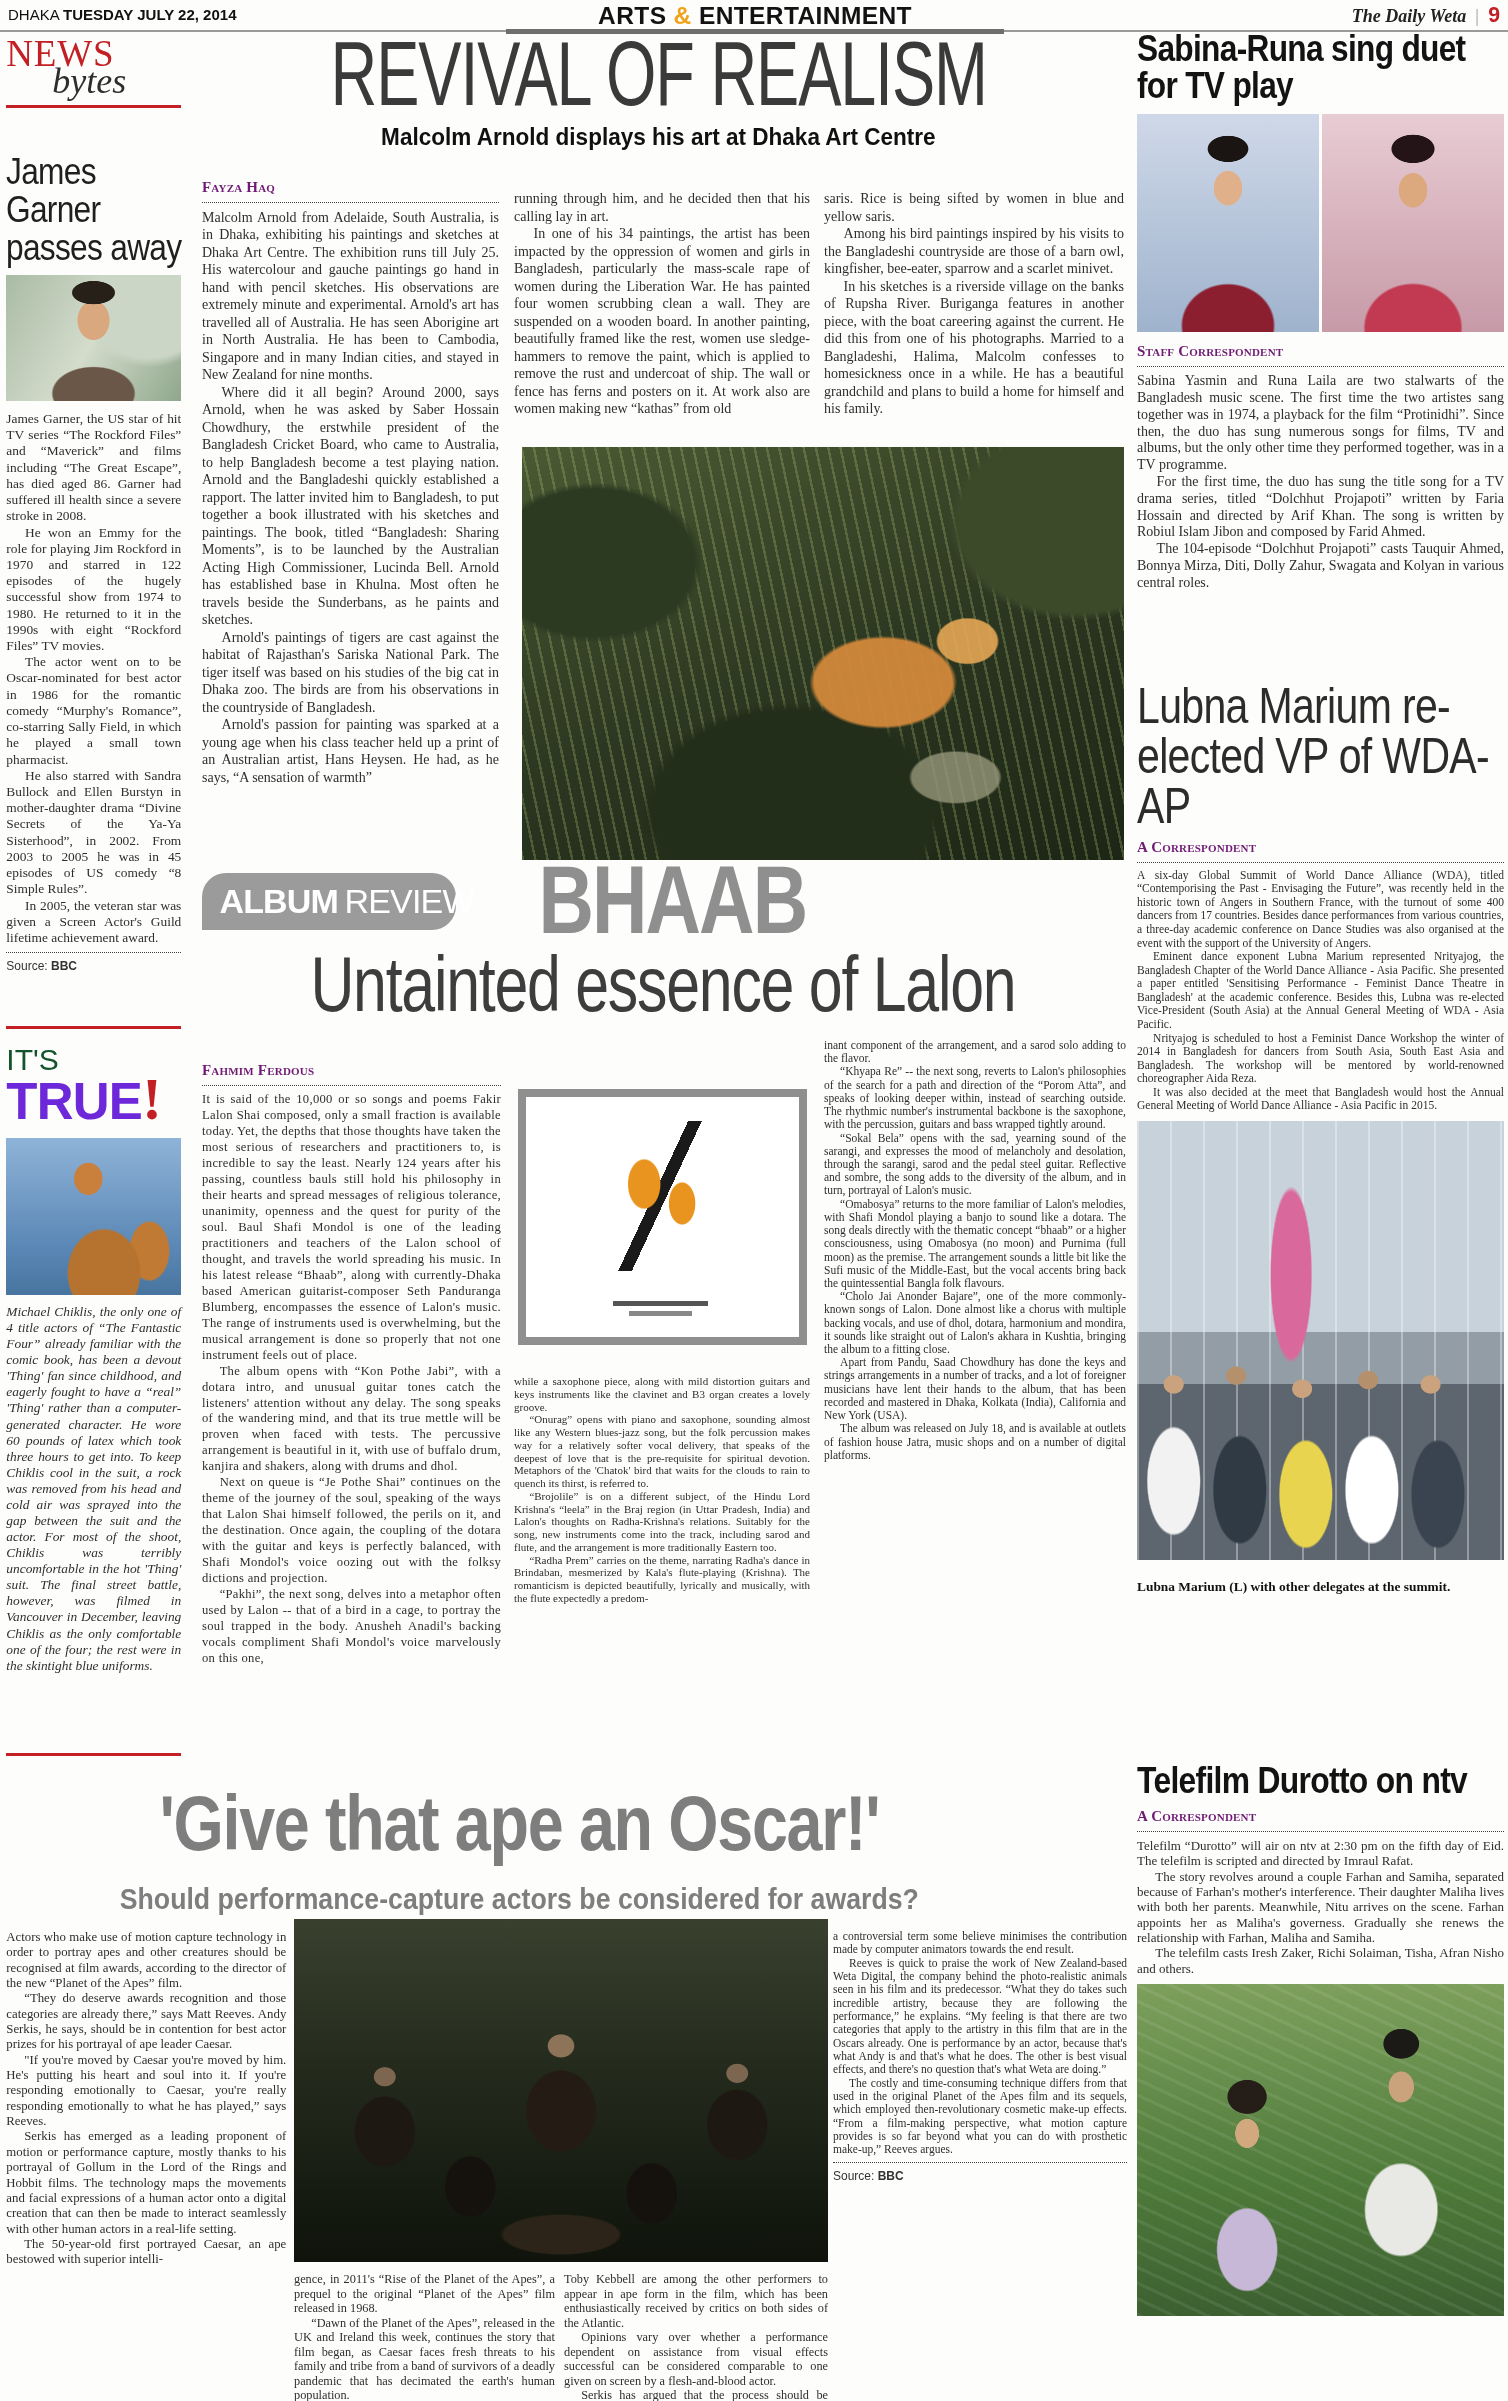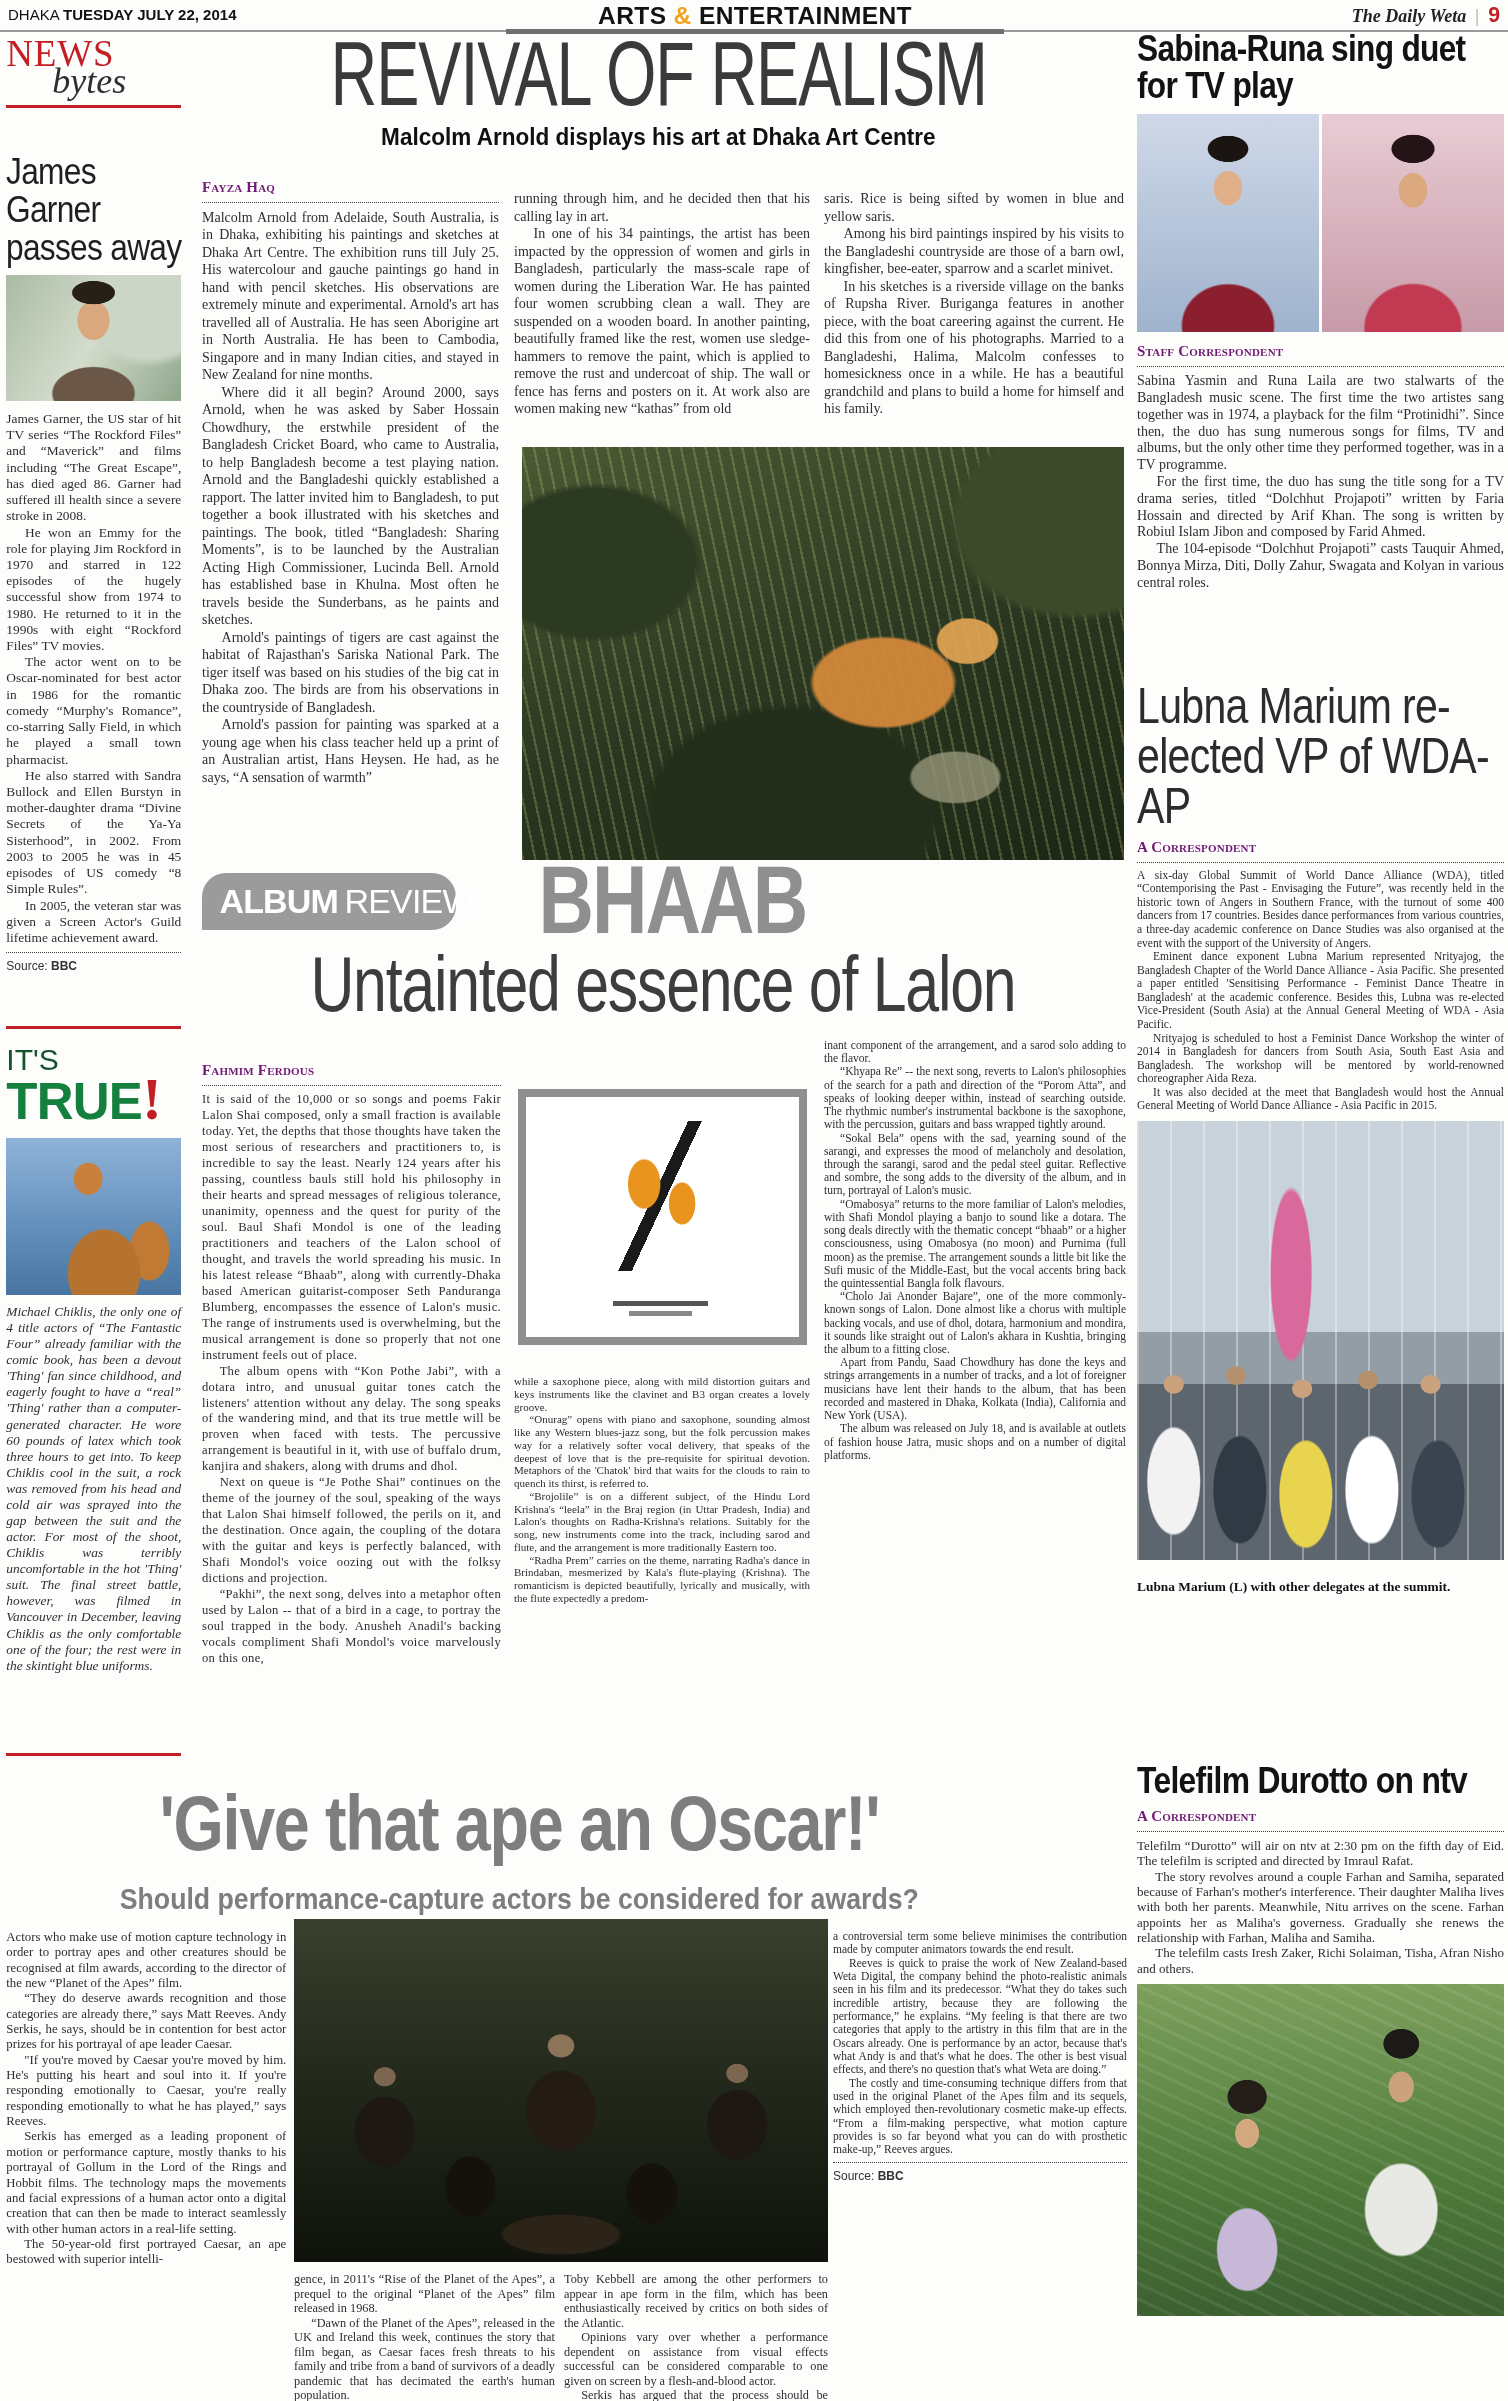--- a/index.html
+++ b/index.html
@@ -40,21 +40,21 @@
   .garner-photo{height:126px;margin-top:8px;
     background:
       radial-gradient(38px 20.6px at 50% 14%, #262019 0 55%, transparent 58%),
       radial-gradient(27px 33px at 50% 36%, #d9a87f 0 58%, transparent 61%),
       radial-gradient(67px 43px at 50% 94%, #6b5747 0 60%, transparent 63%),
       radial-gradient(111px 95px at 82% 28%, #ccd6c6 0 50%, transparent 60%),
       linear-gradient(120deg,#a9bba4,#d4dccc 50%,#8fa78c);}
   .left-body{font-size:13.4px;line-height:1.21;margin-top:9.5px;}
   .rule-red{height:3.2px;background:#c32026;}
   .it1{font-family:"Liberation Sans",sans-serif;font-size:30px;color:#14532d;line-height:1;}
-  .it2{font-family:"Liberation Sans",sans-serif;font-size:51px;font-weight:800;color:#15803d;line-height:.9;letter-spacing:-0.8px;}
+  .it2{font-family:"Liberation Sans",sans-serif;font-size:51px;font-weight:800;color:#6d28d9;line-height:.9;letter-spacing:-0.8px;}
   .it3{color:#c32026;font-size:60px;font-weight:800;line-height:.8;}
   .thing-photo{height:157px;
     background:
       radial-gradient(24px 27px at 47% 26%, #c9803c 0 58%, transparent 61%),
       radial-gradient(59px 71px at 56% 86%, #b5732f 0 60%, transparent 63%),
       radial-gradient(33px 49px at 82% 72%, #c07a33 0 58%, transparent 62%),
       linear-gradient(#8fb3d8,#5a87b5 70%,#47759f);}
   .thing-text{font-size:13.4px;line-height:1.2;font-style:italic;}
   
   .revival-h1{font-size:90px;font-weight:400;color:#3a3a3a;letter-spacing:-1.6px;transform:scaleX(.72);line-height:1;}

